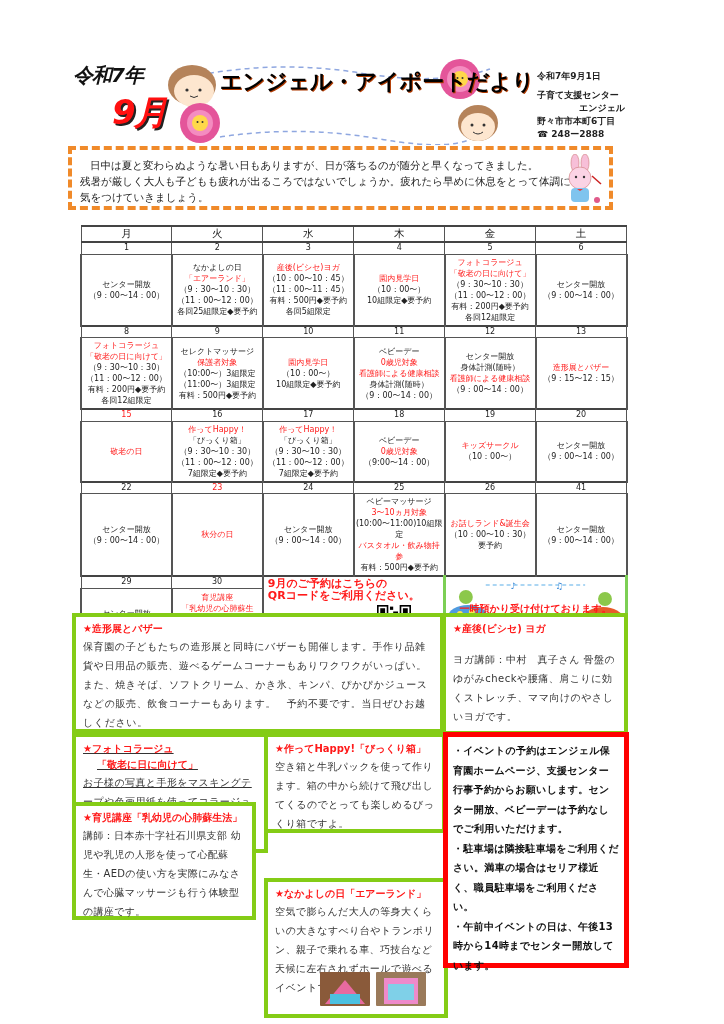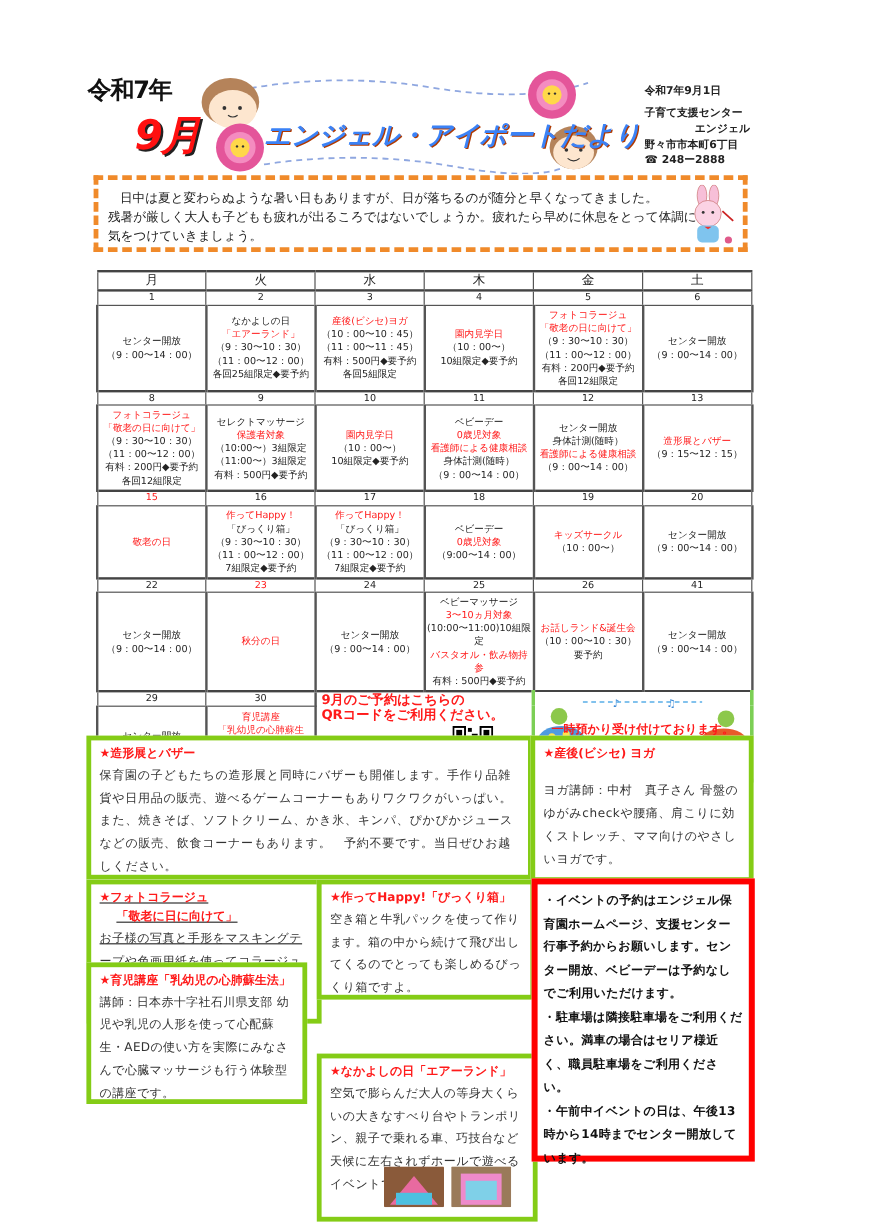--- a/index.html
+++ b/index.html
@@ -1,32 +1,32 @@
 <!DOCTYPE html>
 <html><head>
 <meta charset="utf-8">
 <style>
   * { box-sizing: border-box; margin: 0; padding: 0; }
   html, body { width: 724px; height: 1024px; background: #ffffff; overflow: hidden; }
   body { position: relative; font-family: "DejaVu Sans", "Liberation Sans", sans-serif; color: #222; }
   .abs { position: absolute; }
 
   
-  .era { left: 73px; top: 62px; font-size: 20px; font-weight: bold; color: #111; letter-spacing: -1px; }
+  .era { left: 73px; top: 62px; font-size: 20px; font-weight: bold; color: #111; letter-spacing: -1px; font-style: italic; }
   .month { left: 112px; top: 90px; font-size: 34px; font-weight: bold; color: #ff1010; letter-spacing: -2px;
            text-shadow: 2px 2px 0 #222; font-style: italic; }
   .banner { left: 160px; top: 55px; width: 340px; height: 90px; }
-  .banner-title { position: absolute; left: 60px; top: 43px; width: 260px; font-size: 22px; font-weight: bold;
-                  color: #3b82f6; text-shadow: 1px 1px 0 #b03a00; letter-spacing: 0px; white-space: nowrap; font-style: italic; }
+  .banner-title { position: absolute; left: 60px; top: 12px; width: 260px; font-size: 22px; font-weight: bold;
+                  color: #000000; text-shadow: 1px 1px 0 #b03a00; letter-spacing: 0px; white-space: nowrap; }
   .head-info { left: 537px; top: 70px; font-size: 9px; font-weight: bold; color: #222; line-height: 13px; }
   .head-info .date { margin-bottom: 6px; }
   .head-info .indent { padding-left: 42px; }
 
   
-  .intro { left: 78px; top: 146px; width: 545px; height: 64px; border: 4px dashed #f08a2a; padding: 7px 8px;
+  .intro { left: 68px; top: 146px; width: 545px; height: 64px; border: 4px dashed #f08a2a; padding: 7px 8px;
            font-size: 10.5px; line-height: 16px; color: #222; }
   .intro p { white-space: nowrap; }
   .bunny { right: 6px; top: 4px; width: 44px; height: 52px; }
 
   
   .cal { left: 80px; top: 225px; width: 548px; border-collapse: collapse; table-layout: fixed; font-size: 8px; }
   .cal td, .cal th { border: 1px solid #555; text-align: center; vertical-align: middle; }
   .cal th { height: 16px; font-size: 10.5px; font-weight: normal; border-top: 2px solid #444; }
   .cal .dnum td { height: 12px; font-size: 8px; line-height: 10px; border-top: 2px solid #444; }
   .cal .body td { line-height: 11px; padding: 2px 1px; border-left: 2px solid #555; border-right: 2px solid #555; }

